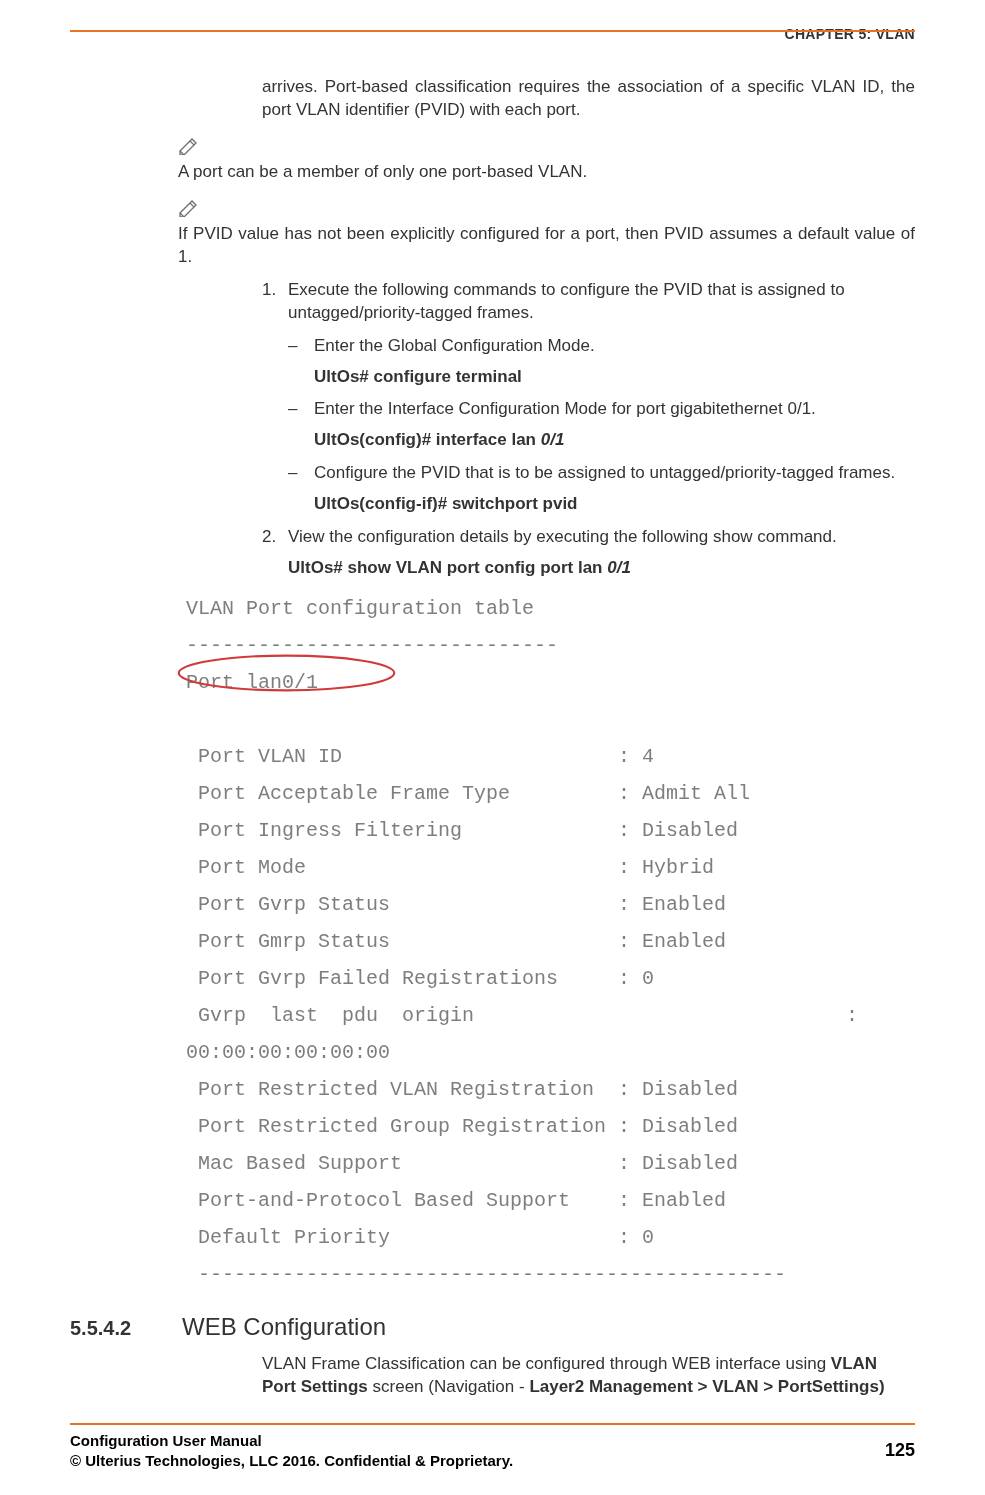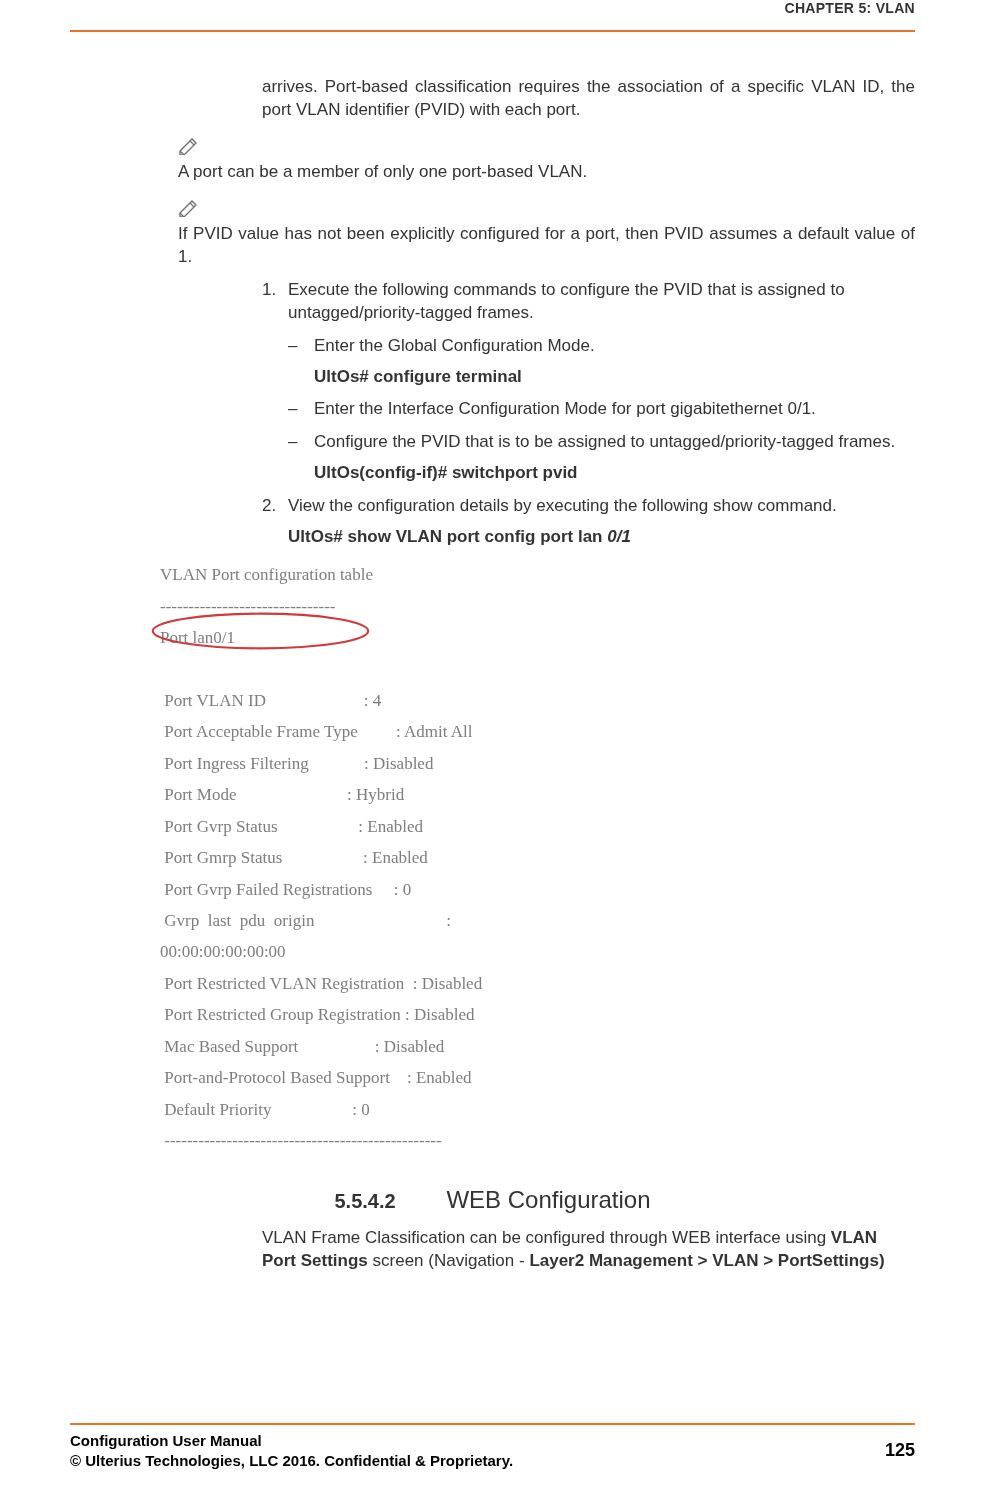--- a/index.html
+++ b/index.html
@@ -19,21 +19,21 @@
       position: relative;
       box-sizing: border-box;
       padding: 0 70px;
     }
     .header-region {
       position: relative;
       height: 48px;
     }
     .chapter-label {
       position: absolute;
-      top: 0;
+      top: 26px;
       right: 0;
       font-size: 14px;
       font-weight: bold;
       color: #333333;
       letter-spacing: 0.3px;
     }
     .hr-top {
       position: absolute;
       top: 30px;
       left: 0;
@@ -101,47 +101,46 @@
       margin-top: 8px;
       font-weight: bold;
     }
     .cmd-bold em, .show-cmd em { font-style: italic; font-weight: bold; }
     .show-cmd {
       margin-left: 218px;
       margin-top: 8px;
       font-weight: bold;
     }
     .terminal {
-      margin-left: 90px;
-      margin-top: 10px;
-      font-family: Liberation Serif, serif;
-      font-size: 17px;
+      margin-left: 116px;
+      margin-top: 10px;
+      font-family: Liberation Mono, monospace;
+      font-size: 20px;
       color: #7e7e7e;
       line-height: 1.85;
       white-space: pre;
     }
     .highlight-wrap {
       position: relative;
       display: inline-block;
     }
     .highlight-ellipse {
       position: absolute;
       left: -22px;
       top: -12px;
       width: 245px;
       height: 42px;
       pointer-events: none;
     }
     .section-hdr {
       display: flex;
       align-items: baseline;
-      margin-top: 28px;
+      margin-top: 18px;
       font-weight: bold;
       font-size: 20px;
-      justify-content: center;
     }
     .section-num {
       width: 112px;
       flex: 0 0 112px;
       font-size: 20px;
       font-weight: bold;
     }
     .section-title {
       font-size: 24px;
       font-weight: normal;
@@ -215,20 +214,23 @@
 
     <div class="dash-item">
       <div class="dash">–</div>
       <div class="dash-text">Enter the Global Configuration Mode.</div>
     </div>
     <div class="cmd-bold">UltOs# configure terminal</div>
 
     <div class="dash-item">
       <div class="dash">–</div>
       <div class="dash-text">Enter the Interface Configuration Mode for port gigabitethernet 0/1.</div>
+    </div>
+    <div class="cmd-bold">
+      <span>UltOs(config)# interface lan </span><em>0/1</em>
     </div>
 
     <div class="dash-item">
       <div class="dash">–</div>
       <div class="dash-text">Configure the PVID that is to be assigned to untagged/priority-tagged frames.</div>
     </div>
     <div class="cmd-bold">UltOs(config-if)# switchport pvid</div>
 
     <div class="ol-step">
       <div class="num">2.</div>

